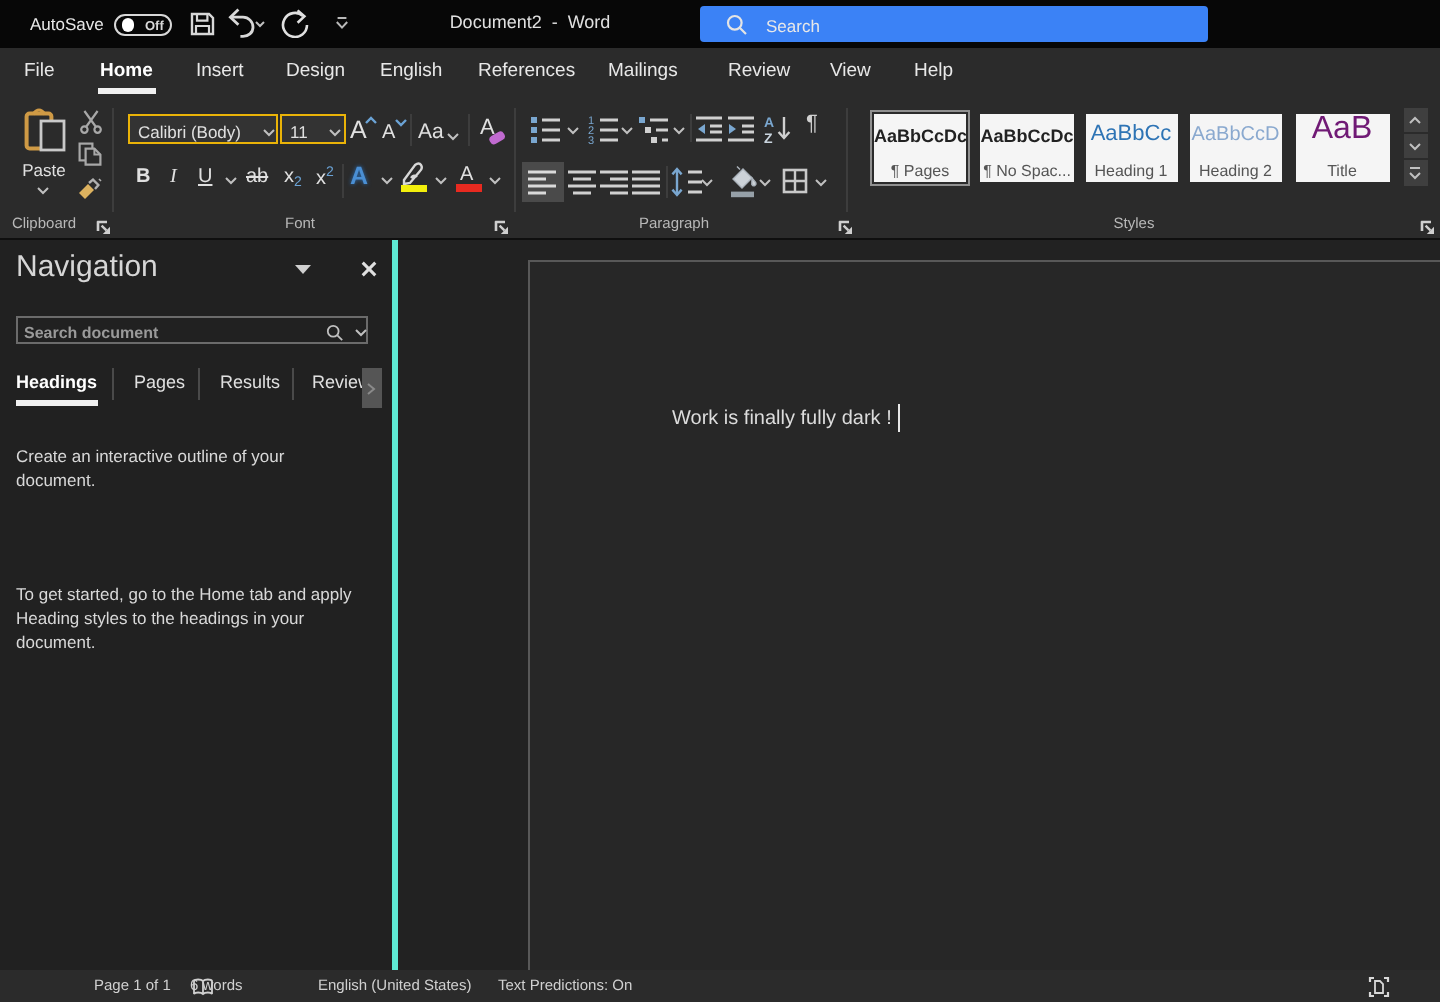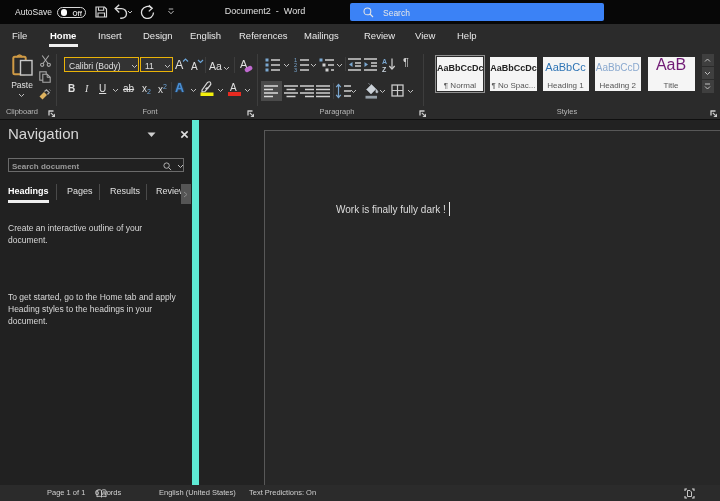--- a/index.html
+++ b/index.html
@@ -22,21 +22,21 @@
 #homeline { position:absolute; left:49px; top:20px; width:29px; height:2.5px; background:#f0f0f0; }
 .gsep { position:absolute; top:30px; height:52px; width:1px; background:#3d3d3d; }
 .glabel { position:absolute; top:82.5px; font-size:7.5px; color:#b8b8b8; text-align:center; }
 .launcher { position:absolute; top:86px; width:8px; height:8px; }
 .combo { position:absolute; border:1px solid #eab308; background:#333333; color:#e0e0e0; font-size:8.5px; }
 
 .card { position:absolute; top:33px; width:47px; height:34px; background:#f5f5f5; text-align:center; overflow:hidden; }
 .card .t1 { position:absolute; top:5.5px; left:0; right:0; font-size:9px; font-weight:bold; color:#222; }
 .card .t2 { position:absolute; top:24px; left:0; right:0; font-size:8px; color:#555; white-space:nowrap; }
 
-#navpane { position:absolute; left:0; top:120px; width:199px; height:365px; background:#212121; border-right:7px solid #5eead4; }
+#navpane { position:absolute; left:0; top:120px; width:199px; height:365px; background:#212121; border-right:3px solid #5eead4; }
 #navtitle { position:absolute; left:8px; top:5px; font-size:15px; color:#d6d6d6; }
 #navsearch { position:absolute; left:8px; top:38px; width:176px; height:14px; border:1px solid #6b6b6b; }
 #navsearch span { position:absolute; left:3px; top:2.5px; font-size:8px; color:#9a9a9a;font-weight:bold; }
 .navtab { position:absolute; top:66px; font-size:9px; color:#e0e0e0; }
 .navsep { position:absolute; top:64px; width:1px; height:16px; background:#4a4a4a; }
 #headunder { position:absolute; left:8px; top:80px; width:41px; height:2.5px; background:#f0f0f0; }
 .navp { position:absolute; left:8px; font-size:8.5px; color:#d8d8d8; line-height:12.4px; }
 
 #canvas { position:absolute; left:200px; top:120px; width:520px; height:365px; background:#222222; }
 #page { position:absolute; left:63.5px; top:10px; width:457px; height:355px; background:#272727; border-left:1px solid #585858; border-top:1px solid #585858; }
@@ -285,21 +285,21 @@
     </svg>
   <div class="glabel" style="left:297px;width:80px">Paragraph</div>
   <svg class="launcher" style="left:419px" viewBox="0 0 8 8">
       <path d="M0.6 1 H5.5 M1 0.6 V5.5" stroke="#cfcfcf" stroke-width="1.3" fill="none"></path>
       <path d="M2.8 2.8 L5.2 5.2" stroke="#cfcfcf" stroke-width="1.2"></path>
       <path d="M7 3.4 V7 H3.4 Z" fill="#cfcfcf"></path>
     </svg>
 
   <div class="card" style="left:437px;width:46px;outline:1px solid #909090;outline-offset:1.5px">
       <div class="t1">AaBbCcDc</div>
-      <div class="t2">¶ Normal</div>
+      <div class="t2">¶ Pages</div>
     </div>
   <div class="card" style="left:490px;width:47px">
       <div class="t1">AaBbCcDc</div>
       <div class="t2">¶ No Spac...</div>
     </div>
   <div class="card" style="left:542.5px;width:46px">
       <div class="t1" style="font-weight:normal;font-size:11px;color:#2e74b5;top:4px">AaBbCc</div>
       <div class="t2">Heading 1</div>
     </div>
   <div class="card" style="left:594.5px;width:46.5px">

